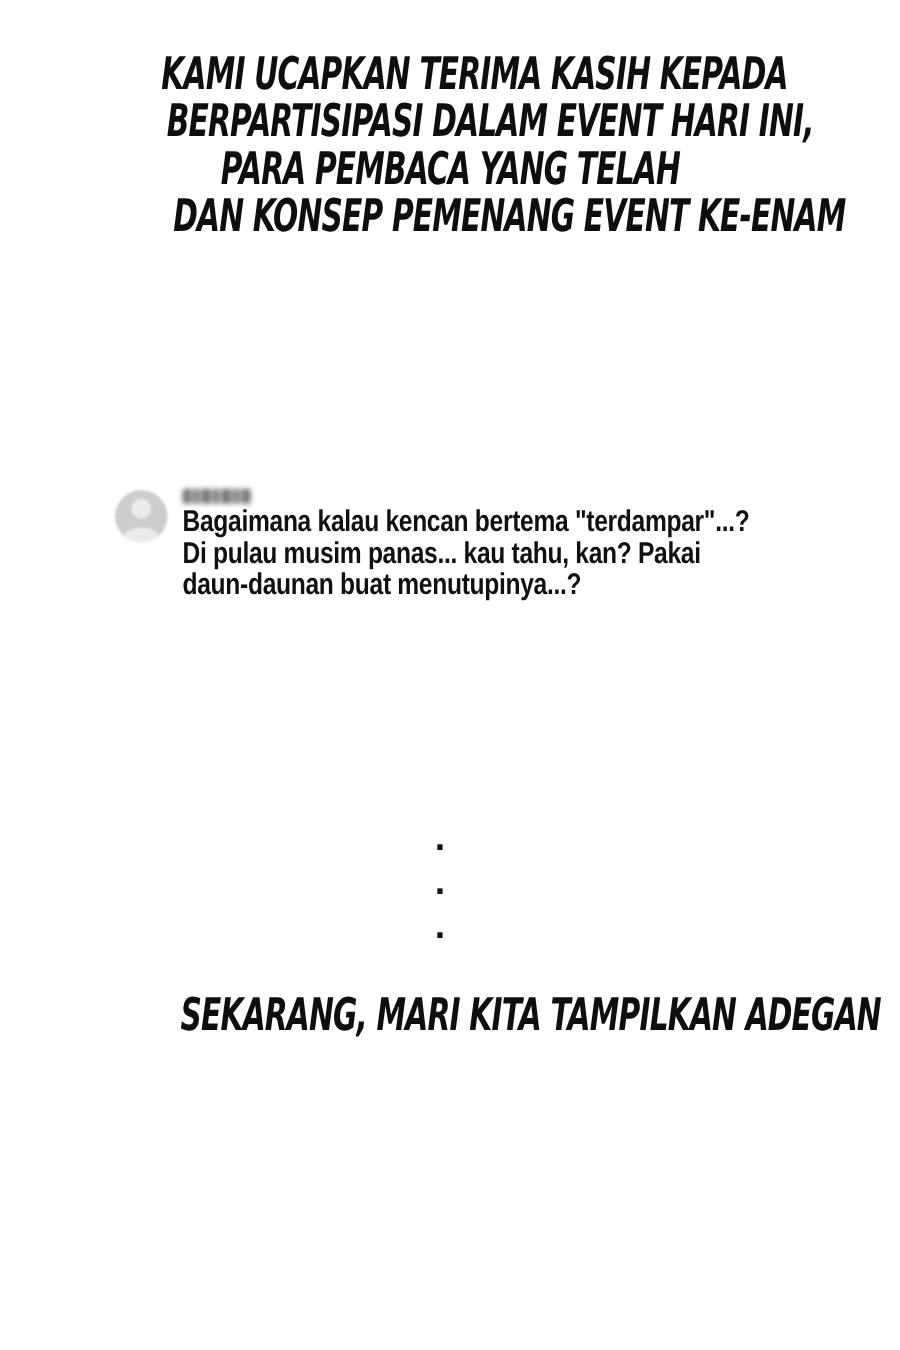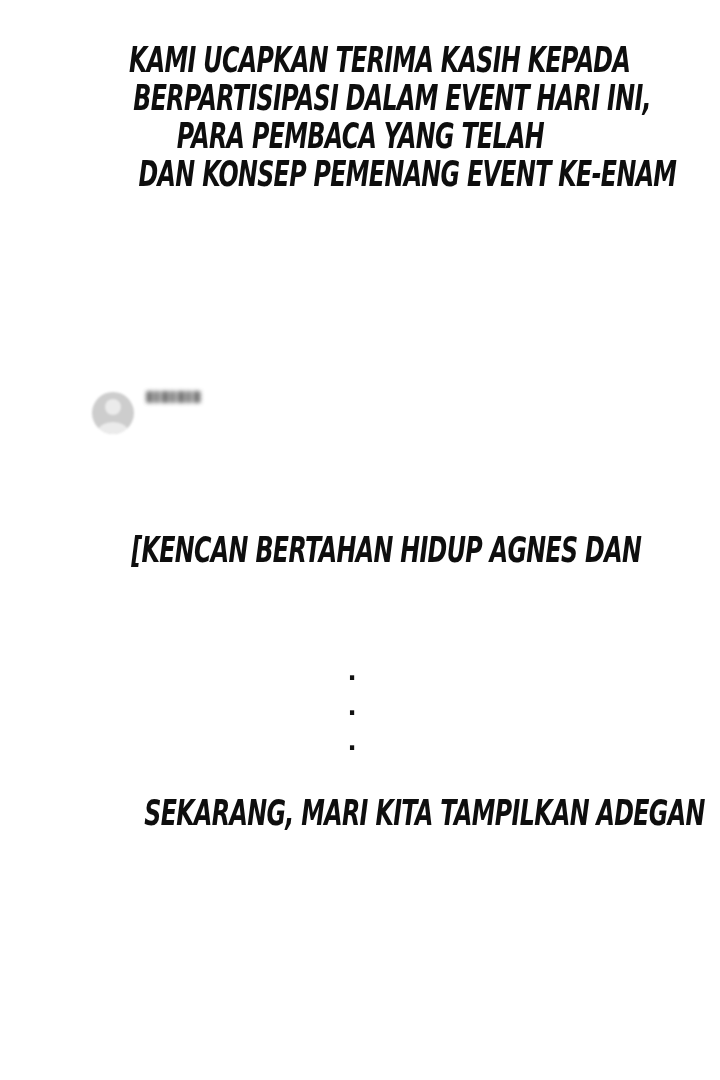--- a/index.html
+++ b/index.html
@@ -117,23 +117,27 @@
     <div class="comic-line"><span>BERPARTISIPASI DALAM EVENT HARI INI,</span></div>
     <div class="comic-line"><span>PARA PEMBACA YANG TELAH</span></div>
     <div class="comic-line"><span>DAN KONSEP PEMENANG EVENT KE-ENAM</span></div>
   </section>
 
   <div class="avatar">
     <span class="head"></span>
     <span class="torso"></span>
   </div>
   <div class="username-blur"></div>
+  <div class="comment-lines">
+    <div class="comment-line">Bagaimana kalau kencan bertema "terdampar"...?</div>
+    <div class="comment-line">Di pulau musim panas... kau tahu, kan? Pakai</div>
+    <div class="comment-line">daun-daunan buat menutupinya...?</div>
+  </div>
 
   <section id="winner-concept" class="comic-block">
-    <div class="comic-line"><span>[KENCAN BERTAHAN HIDUP AGNES DAN</span></div>
   </section>
 
   <div class="dots">
     <div class="dot">.</div>
     <div class="dot">.</div>
     <div class="dot">.</div>
   </div>
 
   <section id="bottom-announcement" class="comic-block">
     <div class="comic-line"><span>SEKARANG, MARI KITA TAMPILKAN ADEGAN</span></div>

